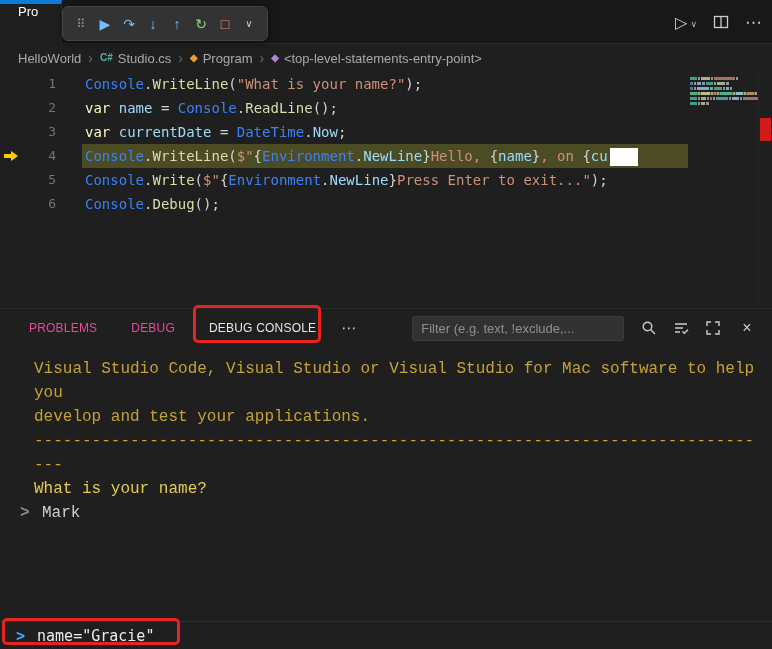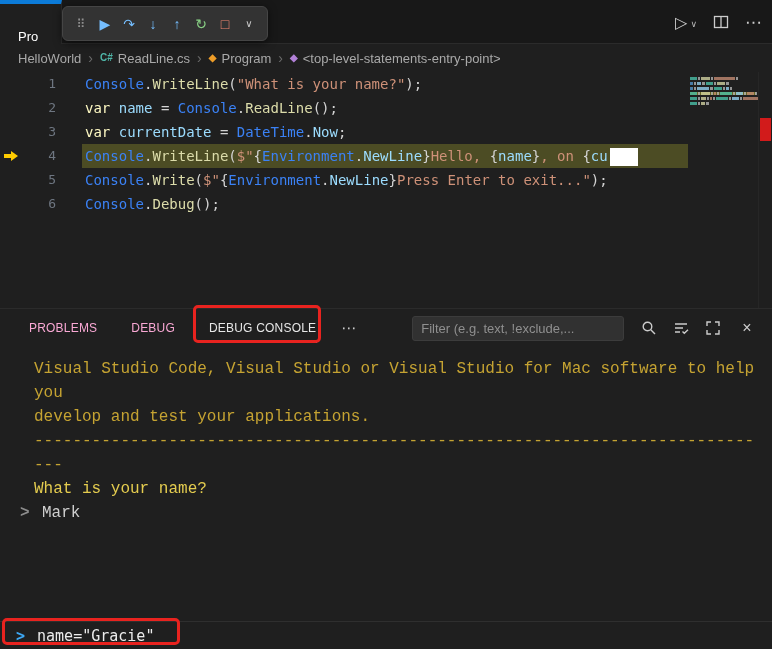--- a/index.html
+++ b/index.html
@@ -3,21 +3,21 @@
 <meta charset="utf-8">
 <style>
   *{margin:0;padding:0;box-sizing:border-box}
   html,body{width:772px;height:649px;overflow:hidden}
   body{background:#1f1f1f;font-family:"Liberation Sans",sans-serif;color:#ccc;position:relative}
   .app{position:absolute;inset:0}
 
   
   .tabbar{position:relative;height:44px;background:#181818;border-bottom:1px solid #2b2b2b}
   .tab{position:absolute;left:0;top:0;width:62px;height:44px;background:#1f1f1f;border-top:4px solid #0c7bd8;
-       border-right:1px solid #2b2b2b;color:#ffffff;font-size:13px;display:flex;align-items:flex-end;
+       border-right:1px solid #2b2b2b;color:#ffffff;font-size:13px;display:flex;align-items:flex-start;
        padding-left:18px;overflow:hidden;white-space:nowrap}
   .editor-actions{position:absolute;right:10px;top:0;height:44px;display:flex;align-items:center;gap:16px;color:#cccccc}
   .ea-run{display:flex;align-items:center;gap:3px;font-size:16px;cursor:pointer}
   .ea-run .chev{font-size:9px;color:#bbbbbb;margin-top:4px}
   .ea-btn{display:flex;align-items:center;cursor:pointer;font-size:17px}
 
   
   .debug-toolbar{position:absolute;left:62px;top:6px;height:35px;background:#333333;border:1px solid #454545;
        border-radius:6px;display:flex;align-items:center;padding:0 6px;box-shadow:0 2px 8px rgba(0,0,0,.55);z-index:6}
   .dt-btn{width:24px;height:26px;display:flex;align-items:center;justify-content:center;font-size:14px;
@@ -55,21 +55,21 @@
   .mini-row.current{background:rgba(235,235,55,.35)}
   .mini-seg{height:3px;margin-right:1px;opacity:.75;flex:none}
   .bg-c{background:#4ec9b0}.bg-m{background:#dcdcaa}.bg-k{background:#569cd6}.bg-v{background:#9cdcfe}.bg-s{background:#ce9178}.bg-p{background:#bdbdbd}
   .ruler{position:absolute;right:0;top:0;width:14px;height:236px;background:#1f1f1f;border-left:1px solid #262626}
   .ruler-marker{position:absolute;right:1px;top:46px;width:11px;height:23px;background:#d21b1b}
 
   
   .panel{position:absolute;top:308px;left:0;right:0;bottom:0;background:#1f1f1f;border-top:1px solid #2b2b2b}
   .panel-header{height:38px;display:flex;align-items:center;padding:0 14px 0 12px}
   .panel-tabs{display:flex;height:100%}
-  .ptab{padding:0 17px;font-size:12px;letter-spacing:.2px;color:#f9a8d4;height:100%;display:flex;
+  .ptab{padding:0 17px;font-size:12px;letter-spacing:.2px;color:#ec4899;height:100%;display:flex;
        align-items:center;position:relative;cursor:pointer;white-space:nowrap}
   .ptab.active{color:#e7e7e7}
   .ptab.active::after{content:"";position:absolute;left:16px;right:16px;bottom:4px;height:2px;background:#4da6ff}
   .pmore{padding:0 8px;color:#cccccc;font-size:15px;cursor:pointer}
   .filter{margin-left:48px;width:212px;height:25px;background:#313131;border:1px solid #3c3c3c;border-radius:3px;
        color:#cccccc;font-size:13px;padding:0 8px;outline:none}
   .filter::placeholder{color:#8f8f8f}
   .picon{display:flex;align-items:center;justify-content:center;width:22px;height:22px;cursor:pointer;color:#cccccc}
   .picon.ml18{margin-left:14px}.picon.ml12{margin-left:10px}.picon.mlauto{margin-left:auto}.picon.ml14{margin-left:12px}
   .picon.closex{font-size:16px}
@@ -128,21 +128,21 @@
       </div>
   </div>
 
   <div class="breadcrumb">
       <span class="bc-item">
         <span>HelloWorld</span>
       </span>
       <span class="bc-sep">›</span>
       <span class="bc-item">
         <span class="bc-icon" style="color: rgb(79, 182, 168);">C#</span>
-        <span>ReadLine.cs</span>
+        <span>Studio.cs</span>
       </span>
       <span class="bc-sep">›</span>
       <span class="bc-item">
         <span class="bc-icon" style="color: rgb(238, 157, 40);">◆</span>
         <span>Program</span>
       </span>
       <span class="bc-sep">›</span>
       <span class="bc-item">
         <span class="bc-icon" style="color: rgb(177, 128, 215);">◆</span>
         <span>&lt;top-level-statements-entry-point&gt;</span>

